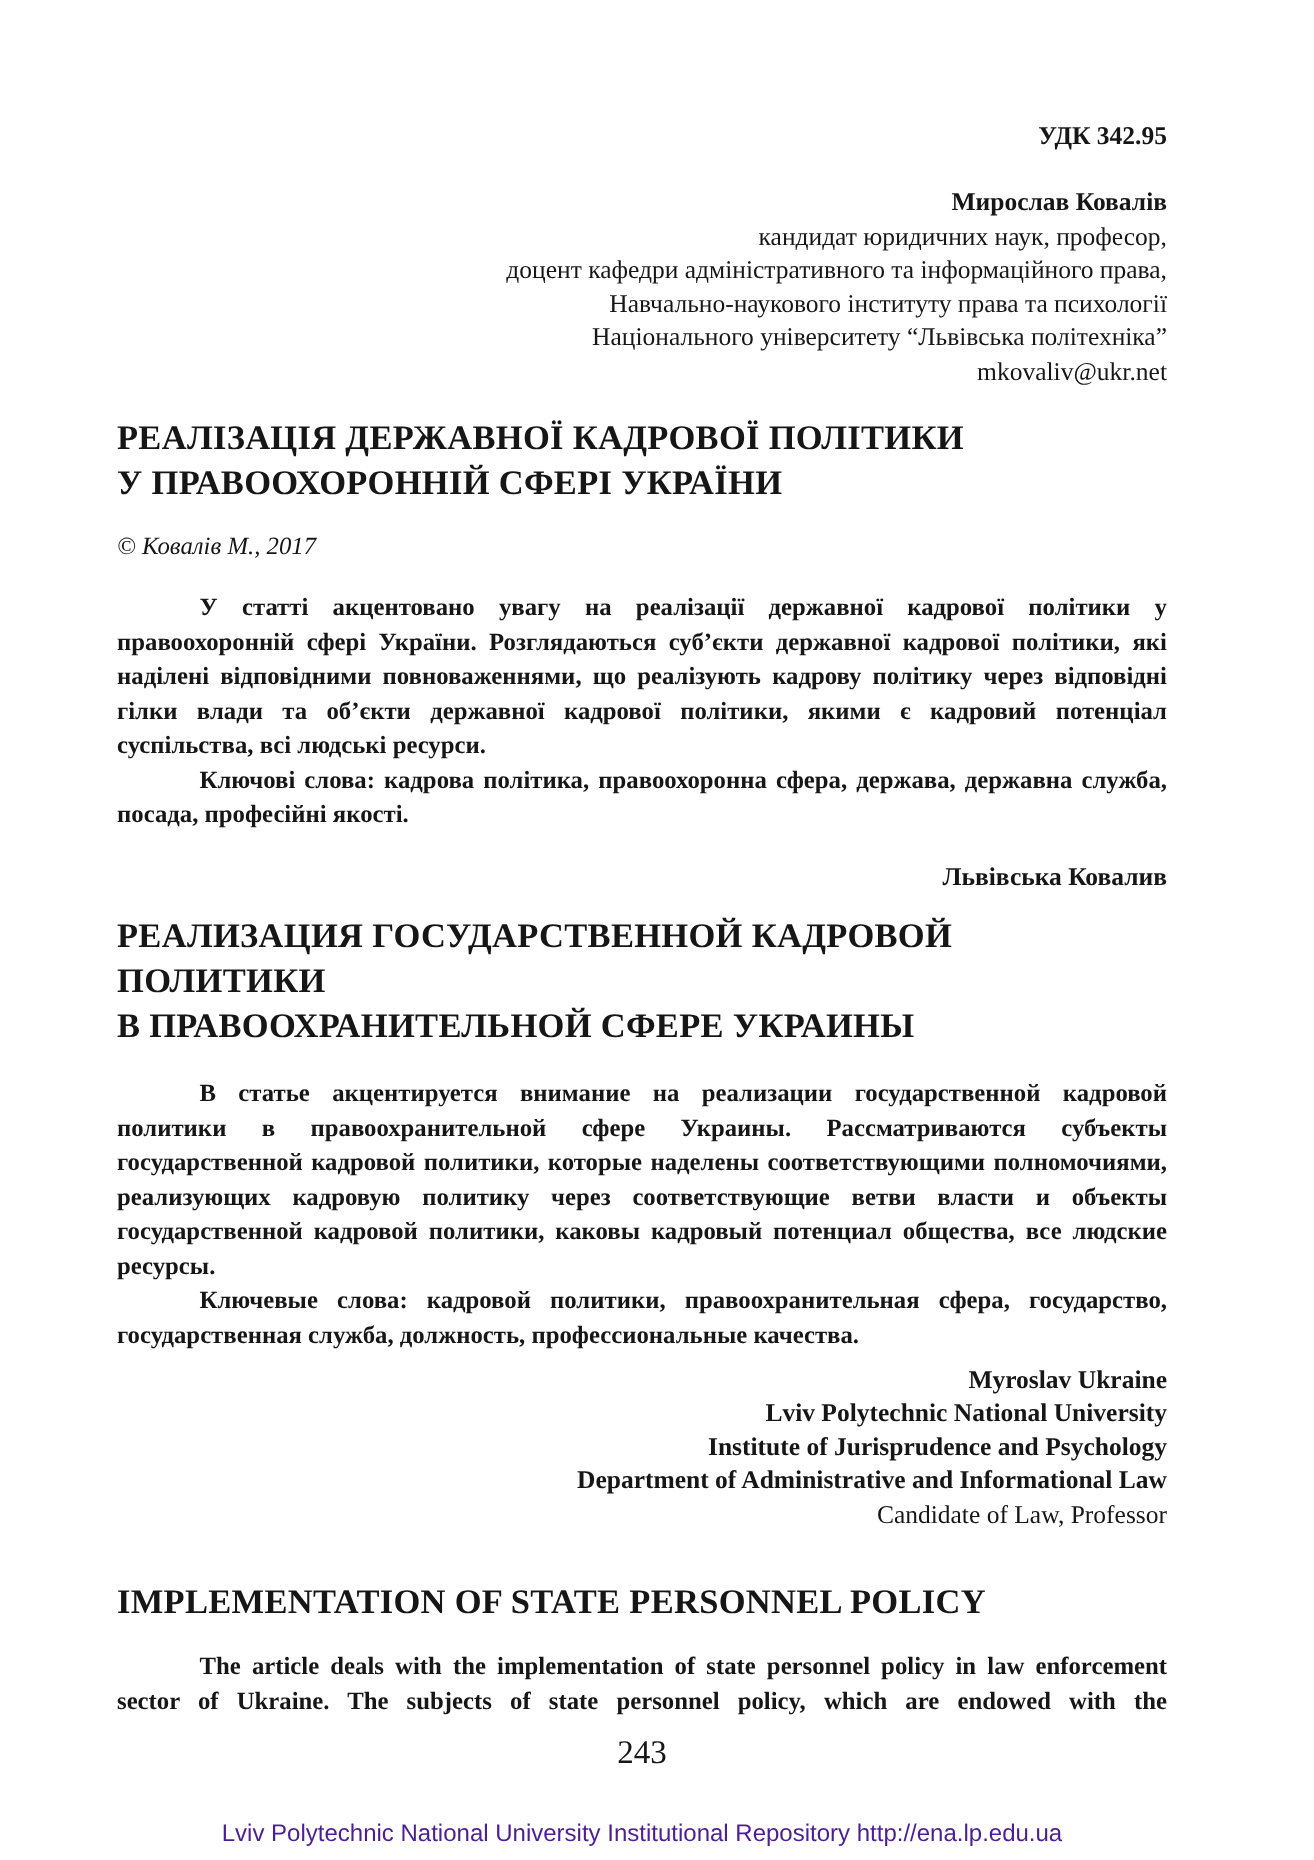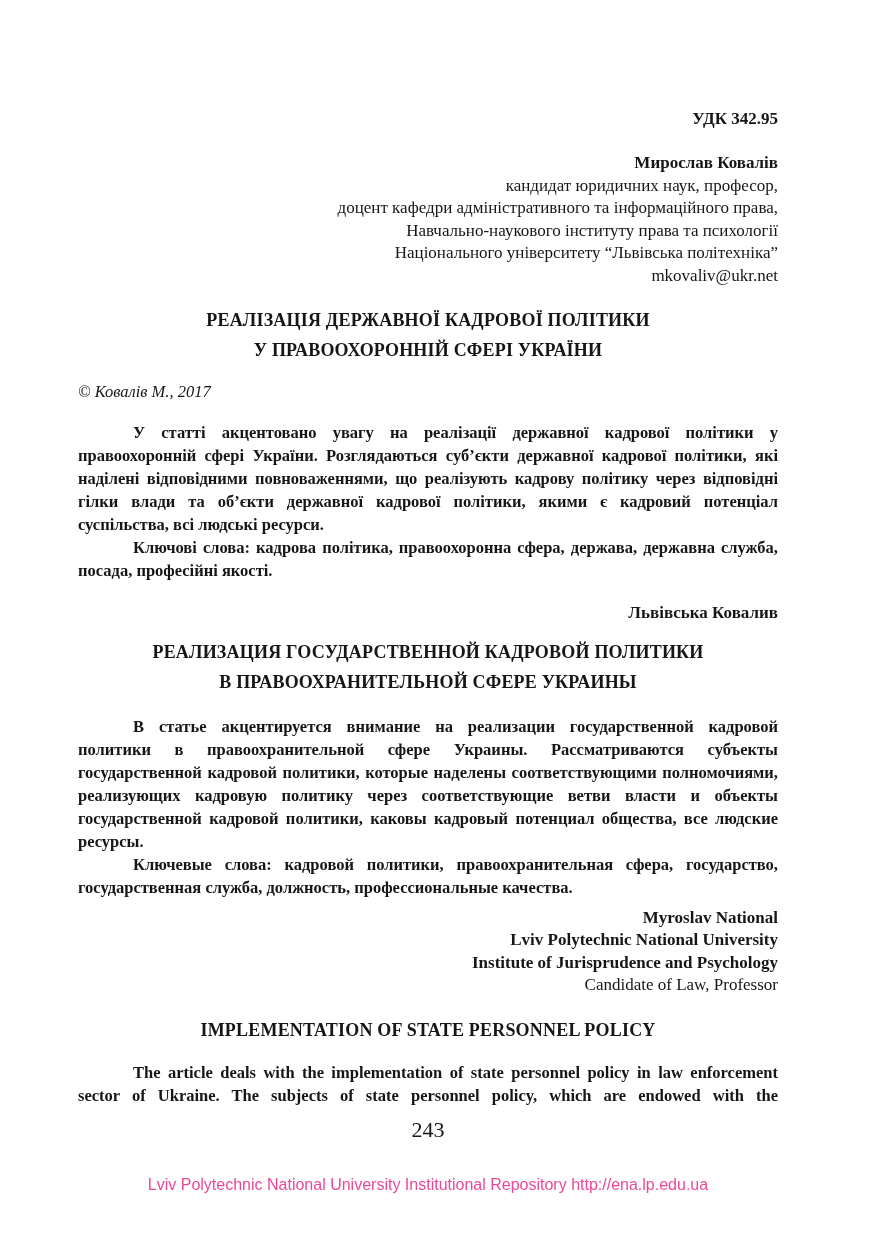--- a/index.html
+++ b/index.html
@@ -7,42 +7,41 @@
     position: relative;
     width: 876px;
     height: 1240px;
     background: #ffffff;
     font-family: "Liberation Serif", "DejaVu Serif", serif;
     color: #161616;
     overflow: hidden;
     box-sizing: border-box;
   }
   .content {
-    padding: 108px 98px 0 78px; 
+    padding: 80px 98px 0 78px; 
   }
   .right  { text-align: right; }
 
   .udc {
     font-weight: bold;
     font-size: 17px;
     line-height: 22px;
   }
   .author-block {
     margin-top: 22px;
     font-size: 17px;
     line-height: 22.5px;
   }
   .author-name { font-weight: bold; }
 
   .article-title {
     margin-top: 18px;
     font-weight: bold;
-    font-size: 18px;
+    font-size: 23px;
     line-height: 30px;
-    text-align: center;
     letter-spacing: 0.2px;
   }
   .copyright {
     margin-top: 16px;
     font-style: italic;
     font-size: 16.5px;
     line-height: 22px;
   }
   .abstract, .keywords {
     font-weight: bold;
@@ -59,36 +58,36 @@
   .ru-title  { margin-top: 12px; }
   .ru-abstract { margin-top: 18px; }
 
   .en-author-block {
     margin-top: 8px;
     font-size: 17px;
     line-height: 22.5px;
     text-align: right;
   }
   .en-author-block .bold { font-weight: bold; }
-  .en-title { margin-top: 18px; }
+  .en-title { margin-top: 32px; }
   .en-abstract { margin-top: 16px; }
 
   .page-number {
     margin-top: 12px;
     text-align: center;
     font-size: 22px;
     line-height: 22px;
   }
   .repo-footer {
     margin-top: 33px;
     text-align: center;
     font-family: "Liberation Sans", "DejaVu Sans", sans-serif;
     font-size: 16px;
     line-height: 22px;
-    color: #ec4899;
+    color: #4c1d95;
   }
 </style>
 </head>
 <body>
 
 <div class="page">
   <div class="content">
 
     <div class="udc right">УДК 342.95</div>
 
@@ -119,23 +118,24 @@
     <div class="article-title ru-title">
       <div>РЕАЛИЗАЦИЯ ГОСУДАРСТВЕННОЙ КАДРОВОЙ ПОЛИТИКИ</div>
       <div>В ПРАВООХРАНИТЕЛЬНОЙ СФЕРЕ УКРАИНЫ</div>
     </div>
 
     <p class="abstract ru-abstract indent" style="margin-top:18px">В статье акцентируется внимание на реализации государственной кадровой политики в правоохранительной сфере Украины. Рассматриваются субъекты государственной кадровой политики, которые наделены соответствующими полномочиями, реализующих кадровую политику через соответствующие ветви власти и объекты государственной кадровой политики, каковы кадровый потенциал общества, все людские ресурсы.</p>
 
     <p class="keywords indent">Ключевые слова: кадровой политики, правоохранительная сфера, государство, государственная служба, должность, профессиональные качества.</p>
 
     <div class="en-author-block">
-      <div class="bold">Myroslav National</div>
+      <div class="bold">Myroslav Ukraine</div>
       <div class="bold">Lviv Polytechnic National University</div>
       <div class="bold">Institute of Jurisprudence and Psychology</div>
+      <div class="bold">Department of Administrative and Informational Law</div>
       <div>Candidate of Law, Professor</div>
     </div>
 
     <div class="article-title en-title">
       <div>IMPLEMENTATION OF STATE PERSONNEL POLICY</div>
     </div>
 
     <p class="abstract en-abstract indent stretch-last">The article deals with the implementation of state personnel policy in law enforcement sector of Ukraine. The subjects of state personnel policy, which are endowed with the</p>
 
     <div class="page-number">243</div>

